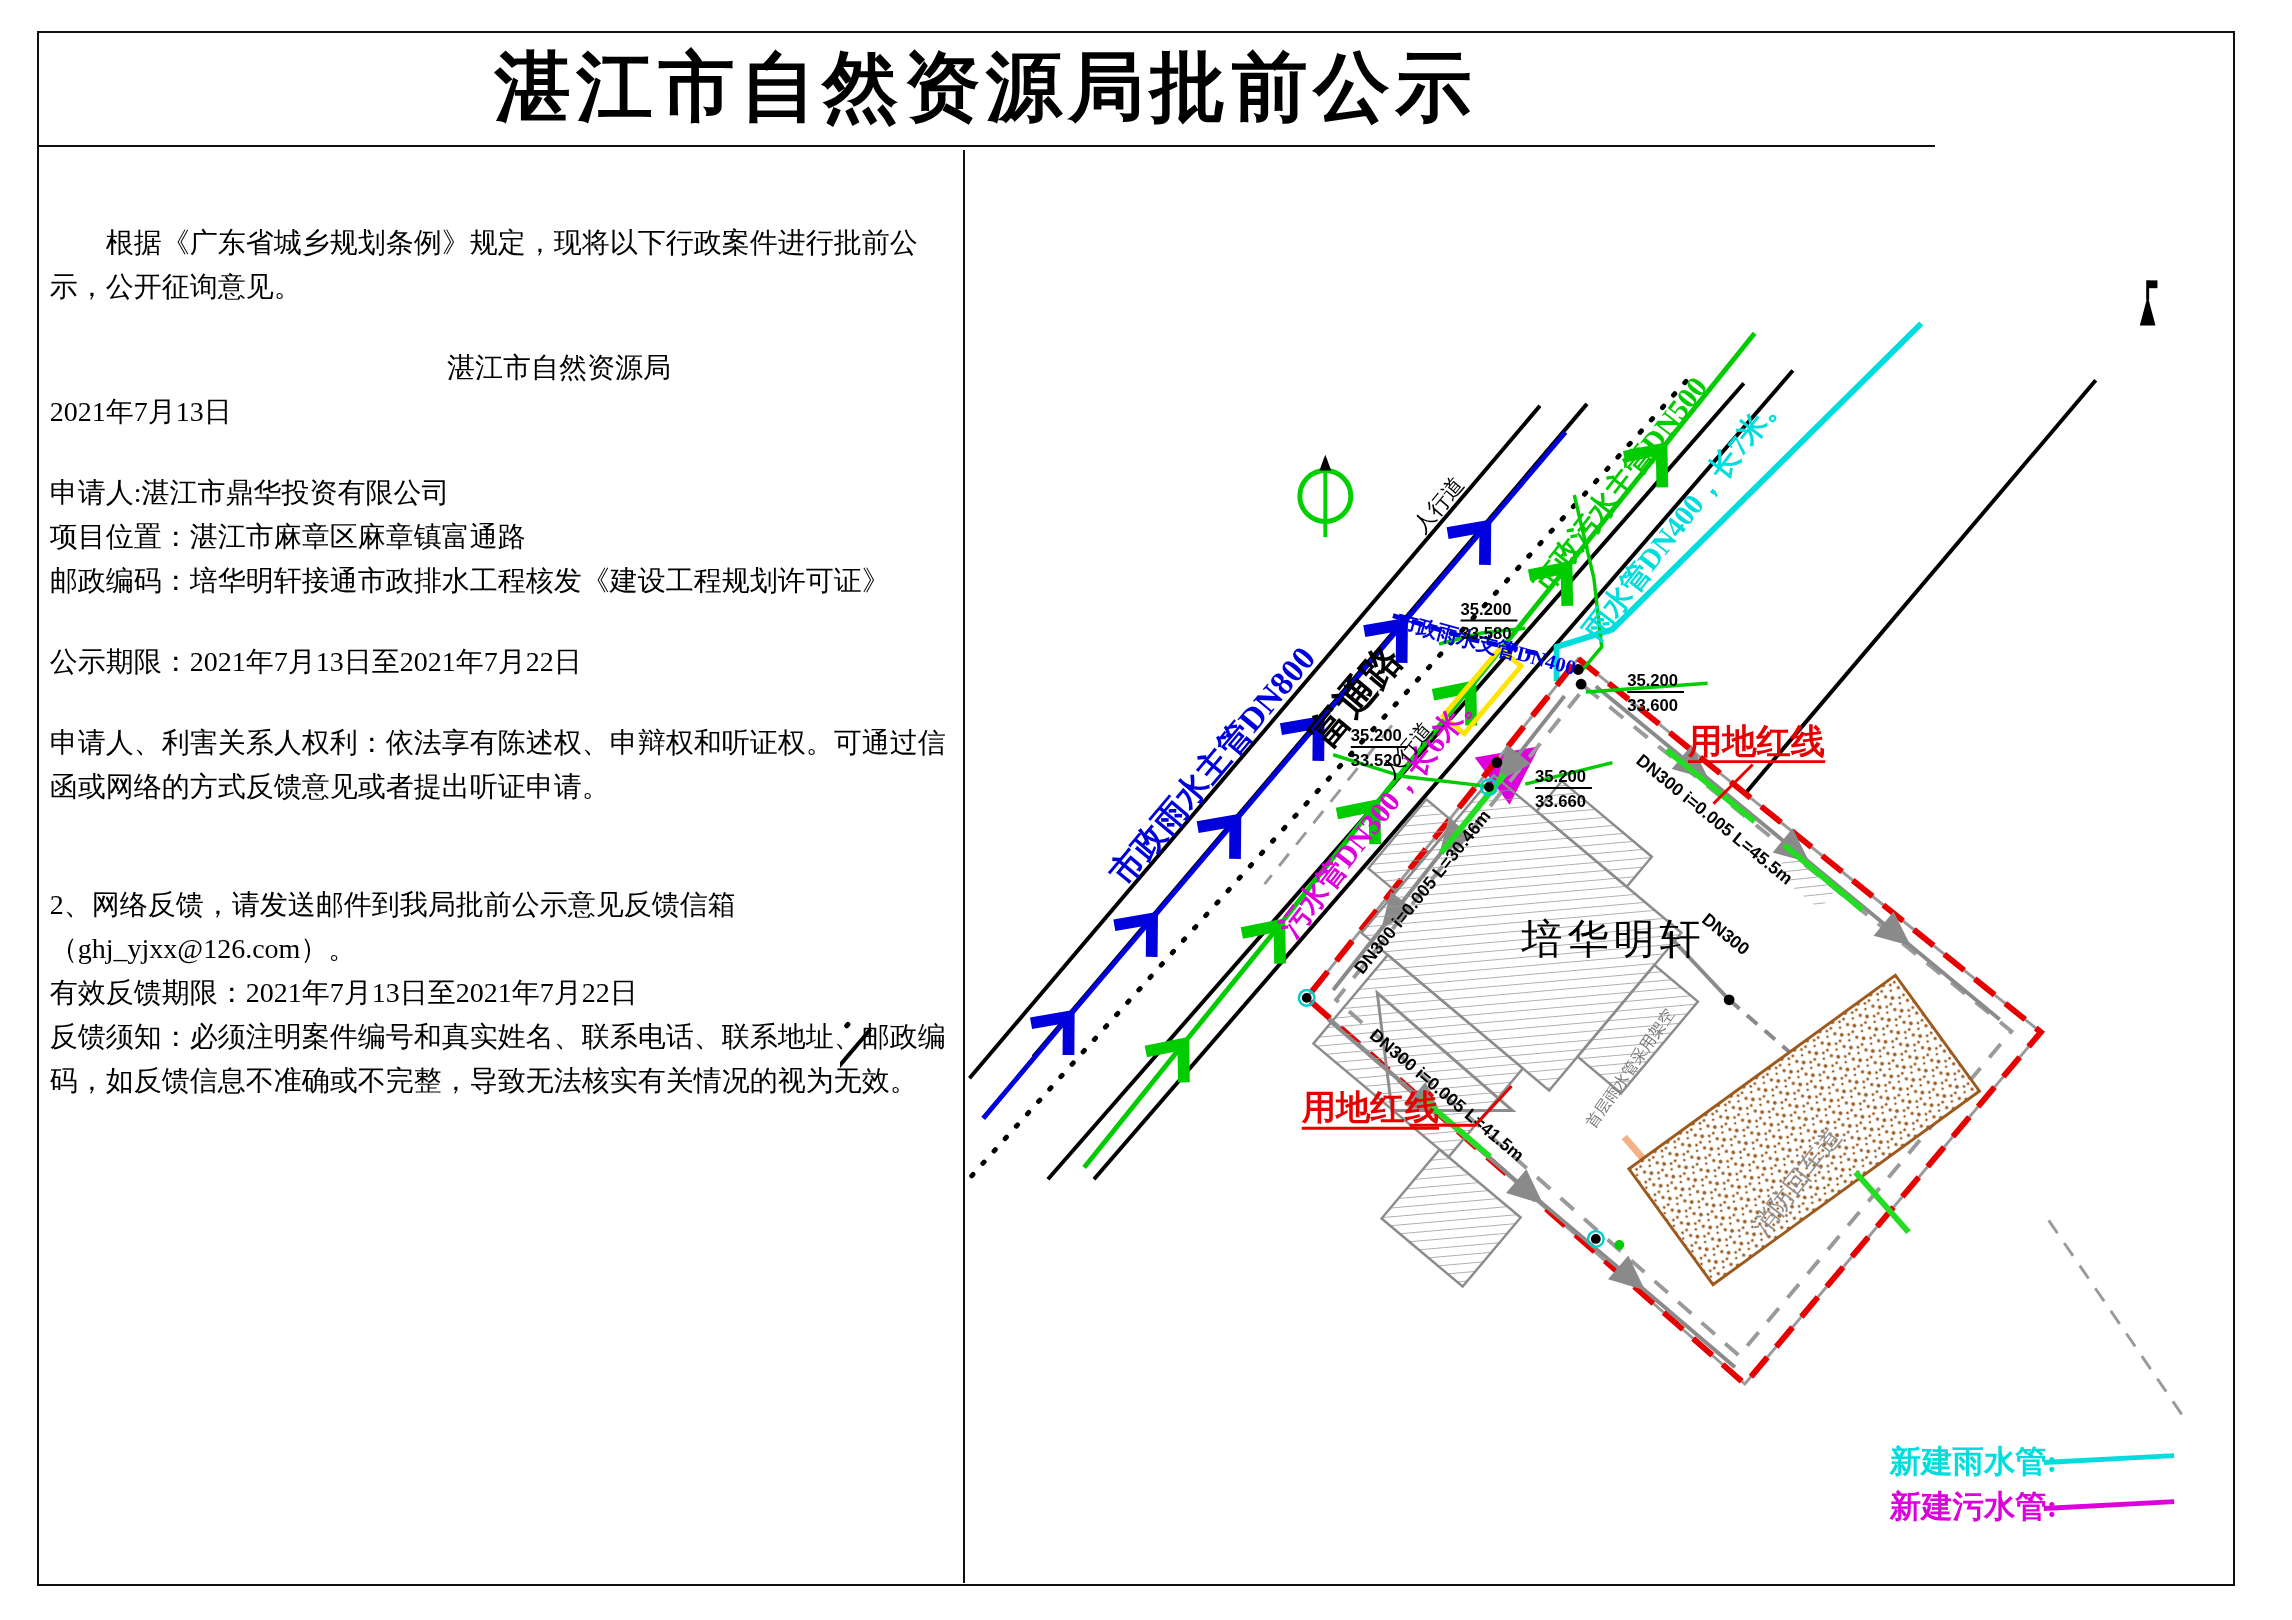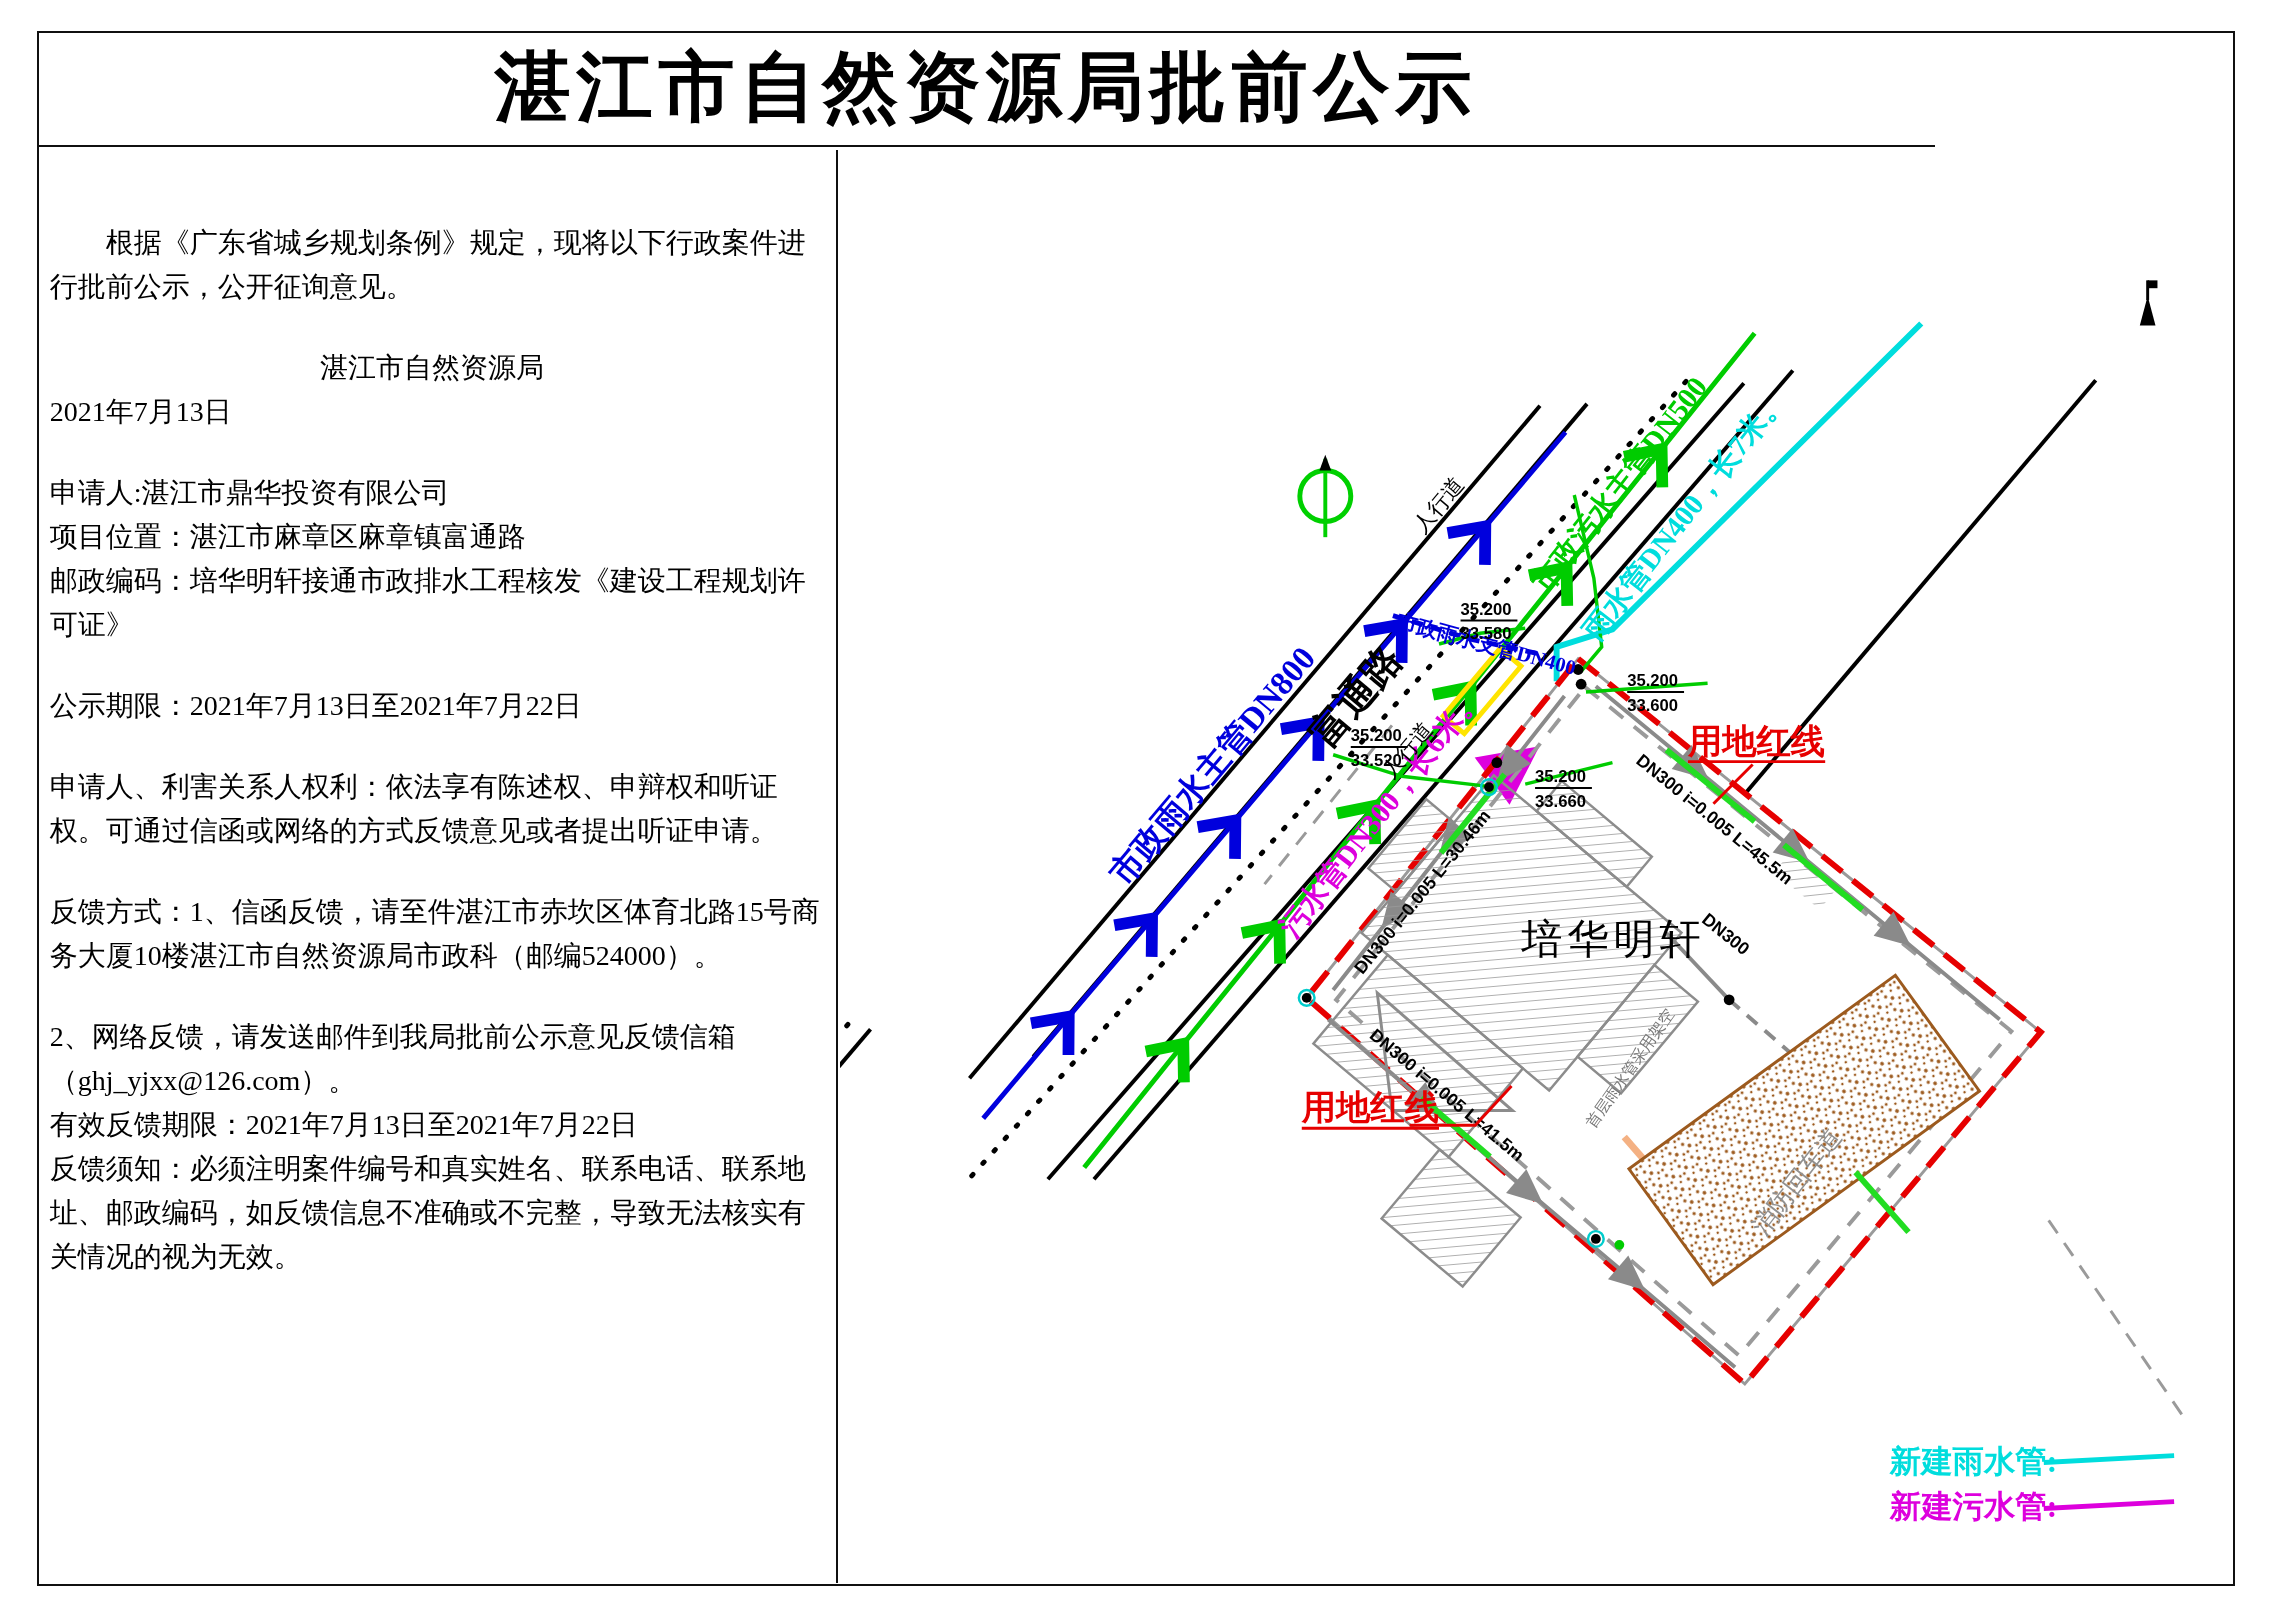--- a/index.html
+++ b/index.html
@@ -4,21 +4,21 @@
 <style>
   html,body{margin:0;padding:0;background:#fff;}
   body{width:2293px;height:1620px;position:relative;
        font-family:"Liberation Serif","DejaVu Serif",serif;color:#000;}
   .frame{position:absolute;left:37px;top:31px;width:2198px;height:1555px;
          border:2.9px solid #101010;box-sizing:border-box;background:#fff;}
   .titlebar{position:absolute;left:37px;top:31px;width:1898px;height:116px;
             border-bottom:2.9px solid #101010;box-sizing:border-box;
             display:flex;align-items:center;justify-content:center;}
   .titlebar .t{font-size:76px;font-weight:700;letter-spacing:5.9px;}
-  .panel{position:absolute;left:40px;top:150px;width:798px;height:1433px;
+  .panel{position:absolute;left:40px;top:150px;width:925px;height:1433px;
          border-right:2px solid #101010;box-sizing:border-box;
          padding:71px 5.9px 0 9.8px;font-size:28px;line-height:44px;}
   .panel p{margin:0;}
   .panel .indent{text-indent:2em;}
   .gap{height:37px;}
   .sig{text-align:right;padding-right:286px;}
   .sig2{text-align:left;padding-right:302px;}
   svg text{font-family:"Liberation Sans","DejaVu Sans",sans-serif;}
   svg .cjk{font-family:"Liberation Serif","DejaVu Serif",serif;}
 </style>
@@ -38,21 +38,20 @@
   <p class="sig2">2021年7月13日</p>
   <div class="gap"></div>
   <p>申请人:湛江市鼎华投资有限公司</p>
   <p>项目位置：湛江市麻章区麻章镇富通路</p>
   <p>邮政编码：培华明轩接通市政排水工程核发《建设工程规划许可证》</p>
   <div class="gap"></div>
   <p>公示期限：2021年7月13日至2021年7月22日</p>
   <div class="gap"></div>
   <p>申请人、利害关系人权利：依法享有陈述权、申辩权和听证权。可通过信函或网络的方式反馈意见或者提出听证申请。</p>
   <div class="gap"></div>
-  <p>反馈方式：1、信函反馈，请至件湛江市赤坎区体育北路15号商务大厦10楼湛江市自然资源局市政科（邮编524000）。</p>
   <div class="gap"></div>
   <p>2、网络反馈，请发送邮件到我局批前公示意见反馈信箱（ghj_yjxx@126.com）。</p>
   <p>有效反馈期限：2021年7月13日至2021年7月22日</p>
   <p>反馈须知：必须注明案件编号和真实姓名、联系电话、联系地址、邮政编码，如反馈信息不准确或不完整，导致无法核实有关情况的视为无效。</p>
 </div>
 
 <svg style="position:absolute;left:840px;top:150px;" width="1396" height="1433" viewBox="857 153 1424 1462">
   <defs>
     <pattern id="hatch" width="9" height="9" patternUnits="userSpaceOnUse" patternTransform="rotate(45)">
       <line x1="0" y1="0" x2="0" y2="9" stroke="#9a9a9a" stroke-width="1.6"></line>

